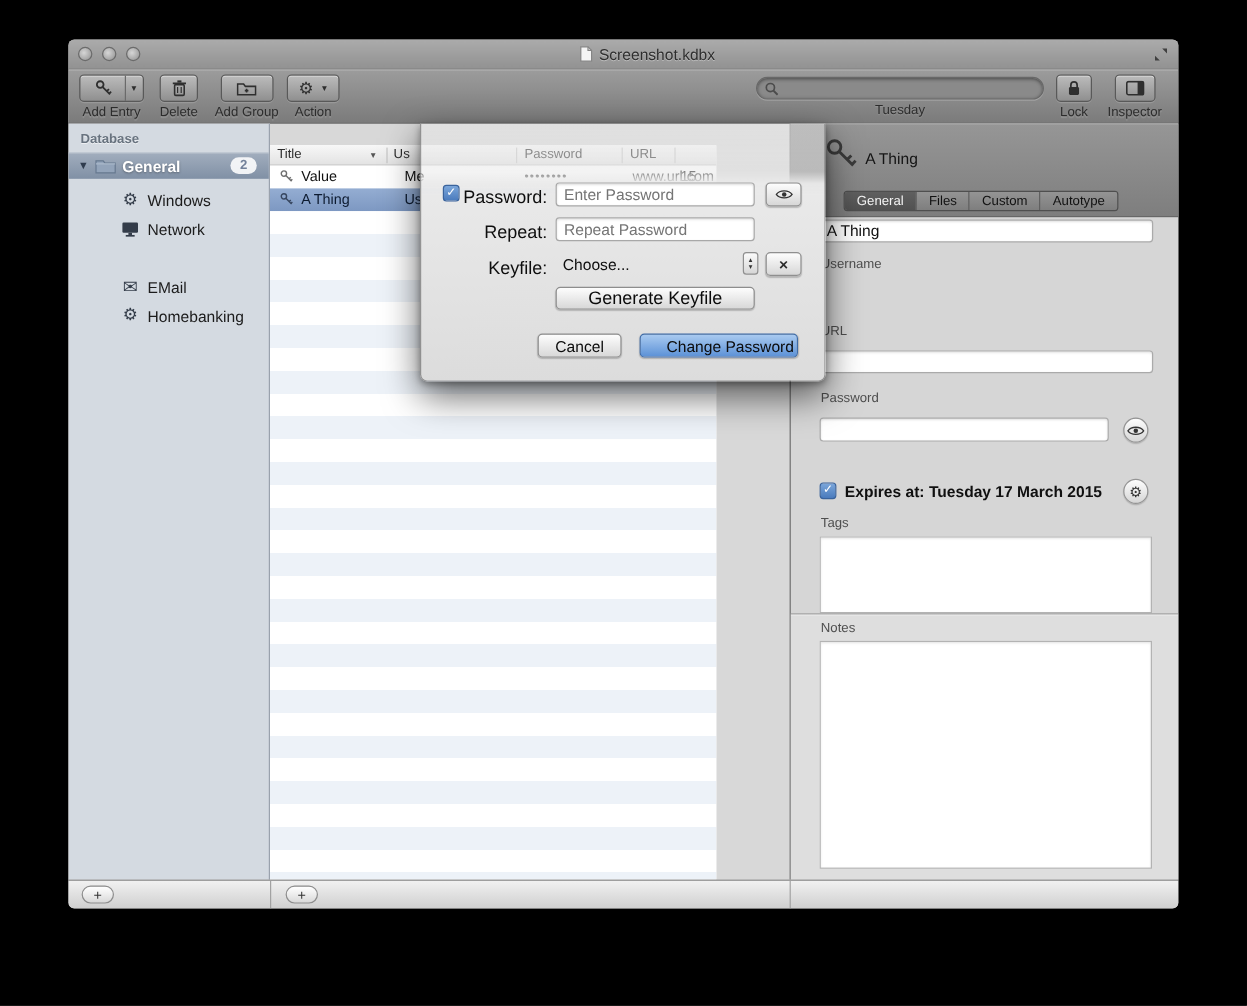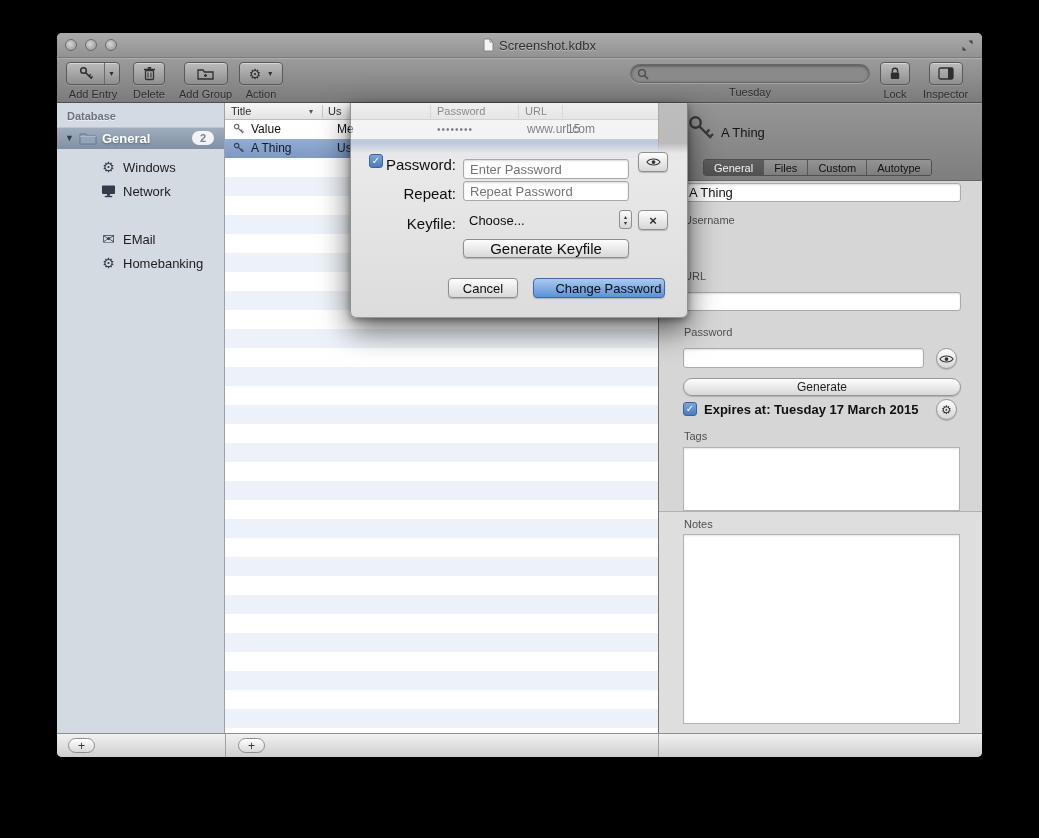--- a/index.html
+++ b/index.html
@@ -48,21 +48,21 @@
   .sb-root-label { color:#fff; font-weight:bold; font-size:13px; margin-left:5px;
     text-shadow:0 1px 2px rgba(0,0,0,.35); }
   .badge { position:absolute; right:10px; top:4px; height:14px; min-width:22px; border-radius:8px;
     background:rgba(255,255,255,.88); color:#73819a; font-size:11px; font-weight:bold;
     display:flex; align-items:center; justify-content:center; padding:0 6px; }
   .sb-item { position:absolute; left:0; right:0; height:24px; display:flex; align-items:center;
     padding-left:42px; font-size:13px; color:#1c1c1c; }
   .sb-icon { width:19px; display:flex; justify-content:center; margin-right:5px;
     font-size:14px; color:#333c49; font-family:"DejaVu Sans",sans-serif; }
 
-  .entry-panel { position:absolute; left:168px; top:70px; width:433px; bottom:24px;
+  .entry-panel { position:absolute; left:168px; top:88px; width:372px; bottom:24px;
     background:#fff; overflow:hidden;text-align:center; }
   .tbl-header { position:absolute; top:0; left:0; right:0; height:17px;
     background:linear-gradient(#f7f7f7,#e3e3e3); border-bottom:1px solid #bdbdbd;
     font-size:11px; color:#2e2e2e; }
   .th { position:absolute; top:0; height:17px; line-height:17px; white-space:nowrap; }
   .th-sep { position:absolute; top:2px; height:13px; width:1px; background:#c6c6c6; }
   .row { position:absolute; left:0; right:0; height:19px; font-size:12px; color:#111; }
   .row .cell { position:absolute; line-height:19px; white-space:nowrap; }
   .row1 { top:17px; background:#fff; }
   .row2 { top:36px; background:linear-gradient(#94add2,#7d98c2); color:#0d1b30; }
@@ -342,23 +342,20 @@
 
       <span class="insp-label" style="left:25px;top:223px">Password</span>
       <input class="field" style="left: 24px; top: 245px; width: 241px; height: 20px;" value="">
       <div class="round-btn" style="left:277px;top:245px">
         <svg width="15" height="10" viewBox="0 0 16 10">
           <path d="M1 5 C4 .8 12 .8 15 5 C12 9.2 4 9.2 1 5 Z" fill="none" stroke="#333" stroke-width="1.2"></path>
           <circle cx="8" cy="5" r="2" fill="#333"></circle>
         </svg>
       </div>
 
-      <div class="pill-btn" style="left:24px;top:275px;width:278px;height:18px">
-        <span>Generate</span>
-      </div>
 
       <div class="checkbox" style="position:absolute;left:24px;top:299px">
         <span>✓</span>
       </div>
       <span class="expires-label" style="left:45px;top:299px">Expires at: Tuesday 17 March 2015</span>
       <div class="round-btn" style="left:277px;top:296px">
         <span class="gear-glyph">⚙</span>
       </div>
 
       <span class="insp-label" style="left:25px;top:327px">Tags</span>
@@ -379,21 +376,21 @@
         <span>+</span>
       </div>
       <div class="status-sep" style="left:601px"></div>
     </div>
 
     <div class="sheet">
       <div class="checkbox" style="position:absolute;left:18px;top:51px">
         <span>✓</span>
       </div>
       <span class="sheet-label" style="left:5px;top:53px">Password:</span>
-      <input class="sheet-field" style="top: 49px; margin-top: 7px;" placeholder="Enter Password">
+      <input class="sheet-field" style="top: 49px;" placeholder="Enter Password">
       <div class="sheet-sq-btn" style="top:49px">
         <svg width="15" height="10" viewBox="0 0 16 10">
           <path d="M1 5 C4 .8 12 .8 15 5 C12 9.2 4 9.2 1 5 Z" fill="none" stroke="#333" stroke-width="1.2"></path>
           <circle cx="8" cy="5" r="2" fill="#333"></circle>
         </svg>
       </div>
 
       <span class="sheet-label" style="left:5px;top:82px">Repeat:</span>
       <input class="sheet-field" style="top: 78px;" placeholder="Repeat Password">
 

